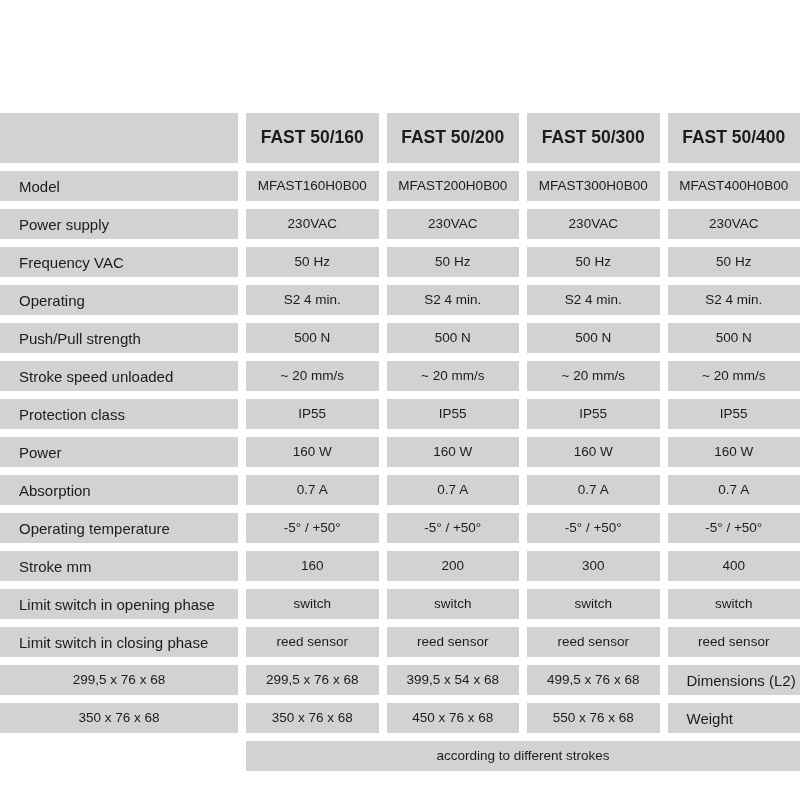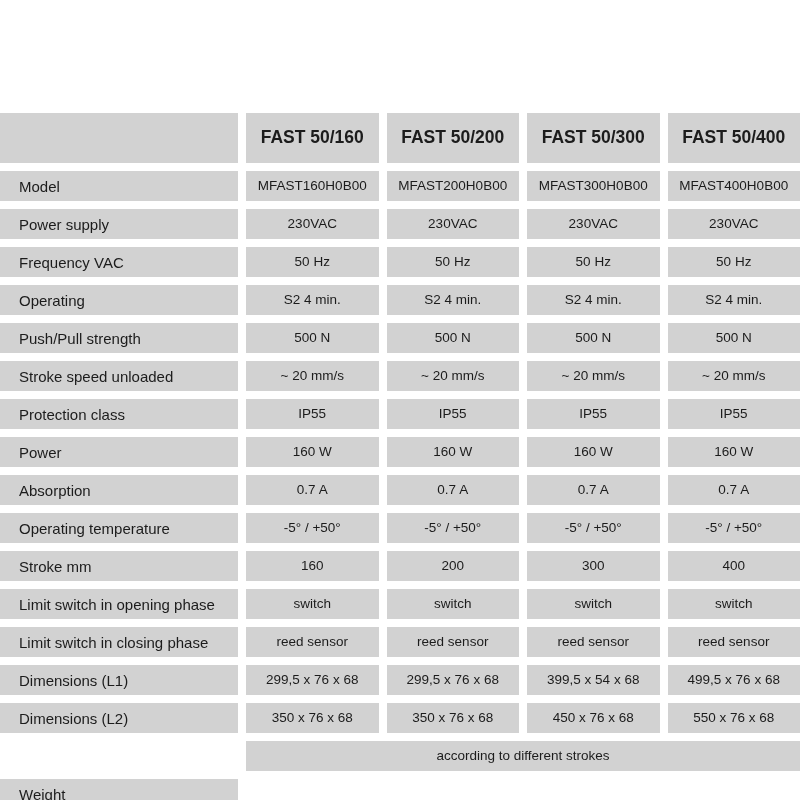--- a/index.html
+++ b/index.html
@@ -128,29 +128,28 @@
     <div class="cell">switch</div>
     <div class="cell">switch</div>
     <div class="cell">switch</div>
 
     <div class="cell label">Limit switch in closing phase</div>
     <div class="cell">reed sensor</div>
     <div class="cell">reed sensor</div>
     <div class="cell">reed sensor</div>
     <div class="cell">reed sensor</div>
 
-    <div class="cell label">Dimensions (L1)</div>
     <div class="cell">299,5 x 76 x 68</div>
     <div class="cell">299,5 x 76 x 68</div>
     <div class="cell">399,5 x 54 x 68</div>
     <div class="cell">499,5 x 76 x 68</div>
 
     <div class="cell label">Dimensions (L2)</div>
     <div class="cell">350 x 76 x 68</div>
     <div class="cell">350 x 76 x 68</div>
     <div class="cell">450 x 76 x 68</div>
     <div class="cell">550 x 76 x 68</div>
 
+    <div class="cell label">Weight</div>
     <div class="cell span4">according to different strokes</div>
-    <div class="cell label">Weight</div>
 
   </div>
 </div>
 
 </body></html>

